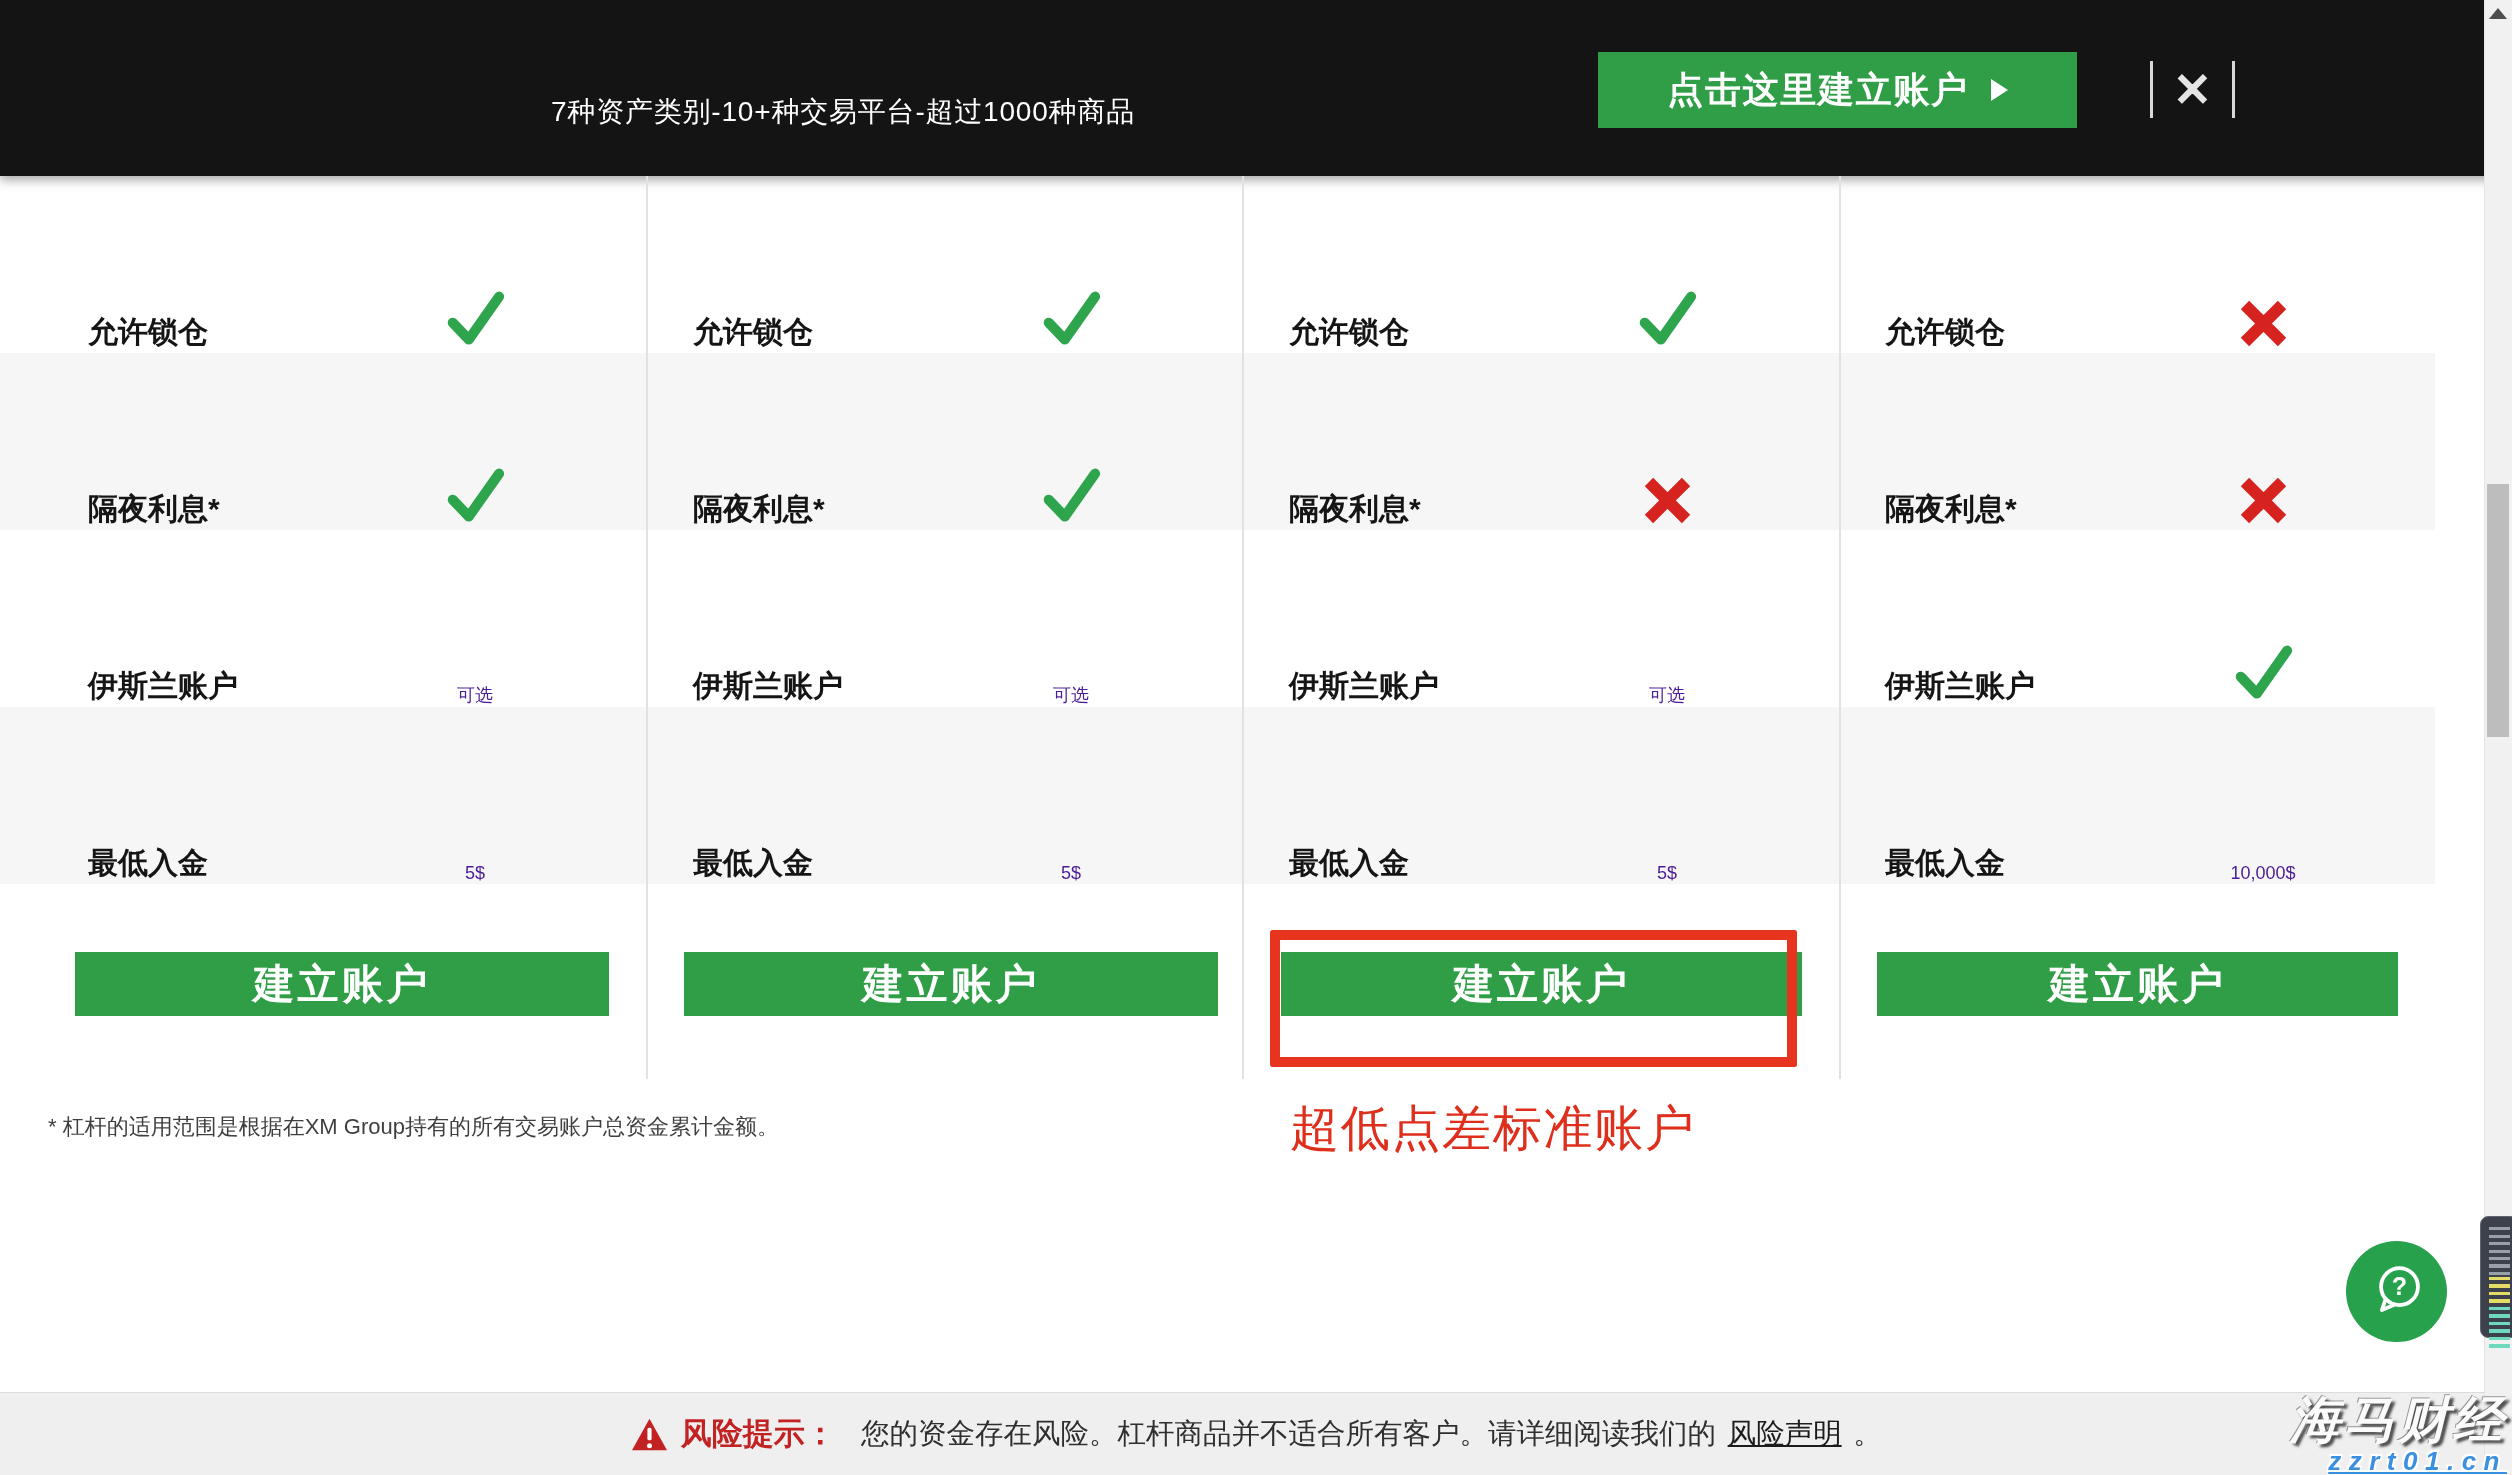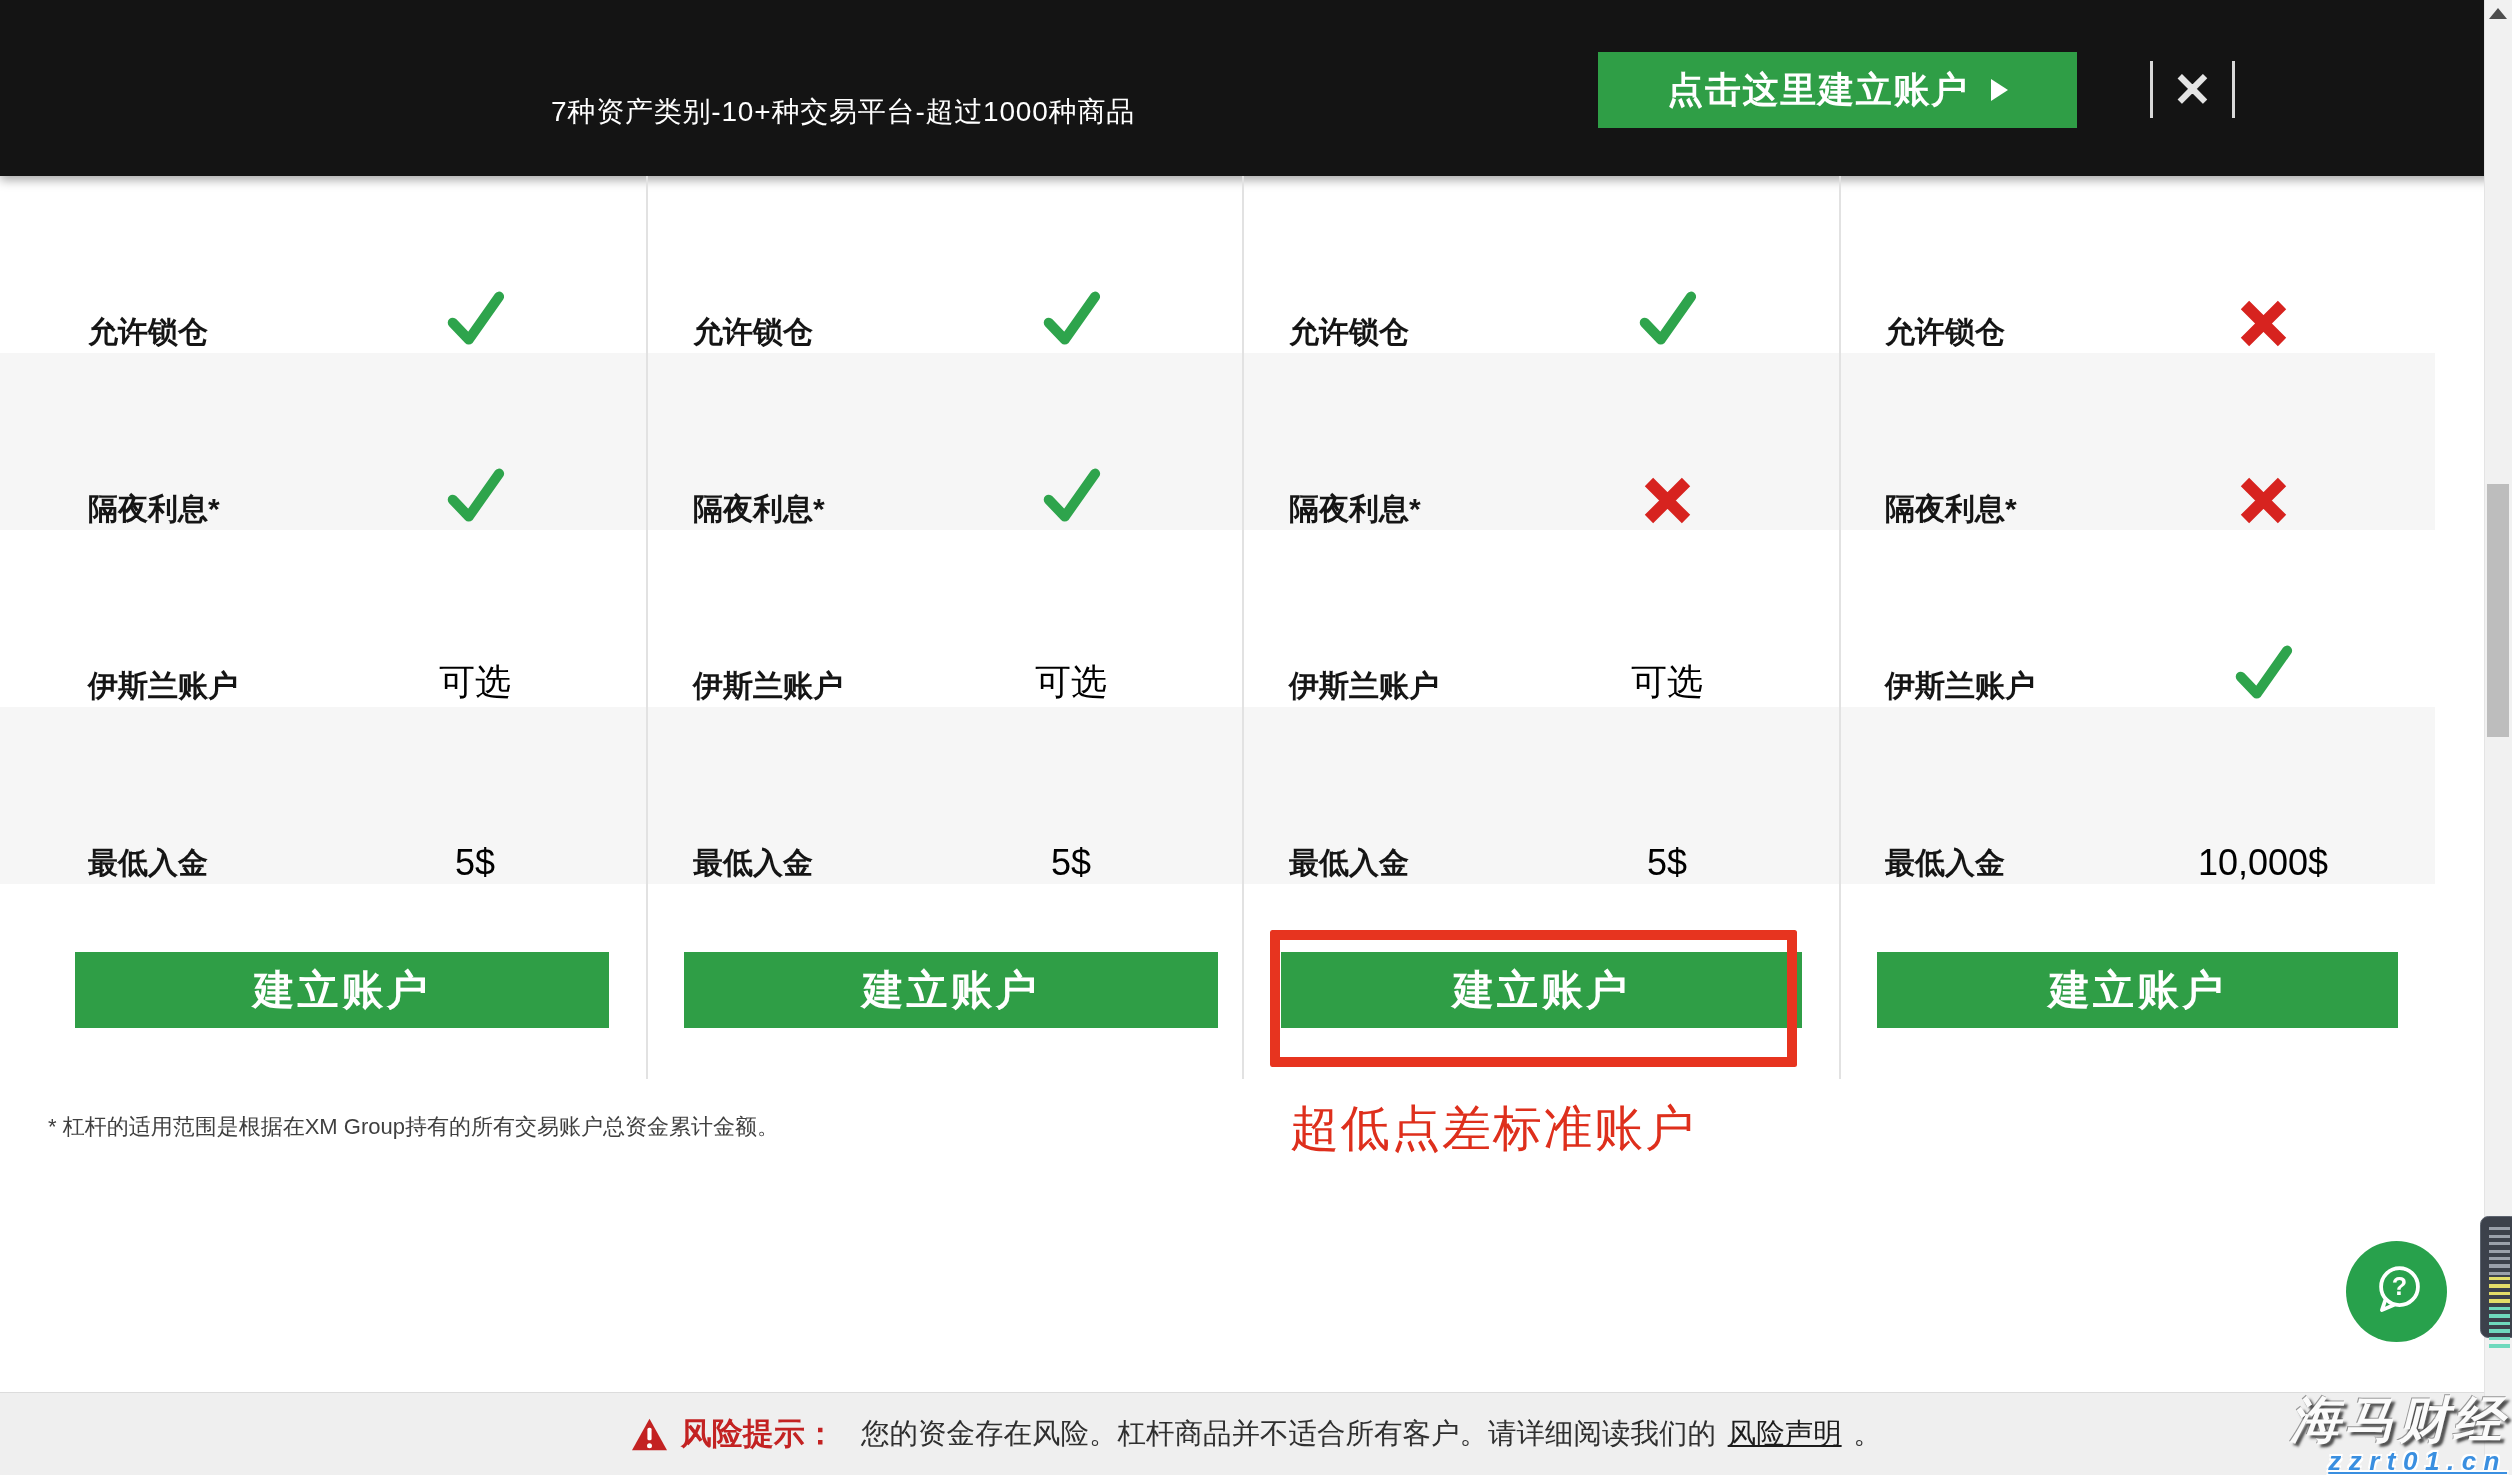--- a/index.html
+++ b/index.html
@@ -23,26 +23,26 @@
 
   
   .table-area{position:absolute;left:0;top:176px;width:2436px;display:flex;}
   .column{width:596px;}
   .column.first{width:647px;}
   .cell{height:177px;display:flex;align-items:flex-end;}
   .cell:nth-child(even){background:#f6f6f6;}
   .cell-label{font-weight:700;font-size:30px;color:#151515;padding-left:46px;white-space:nowrap;}
   .column.first .cell-label{padding-left:88px;}
   .cell-value{margin-left:auto;margin-right:34px;width:276px;display:flex;align-items:center;
-          justify-content:center;font-size:36px;color:#000000;}
+          justify-content:center;font-size:18px;color:#4c1d95;}
   .v-sep{position:absolute;top:176px;width:1.7px;height:903px;background:#e2e2e2;}
   .v-sep.s1{left:646px;} .v-sep.s2{left:1242px;} .v-sep.s3{left:1839px;}
 
   
-  .create-btn{position:absolute;top:952px;height:76px;background:#2f9e46;display:flex;
+  .create-btn{position:absolute;top:952px;height:64px;background:#2f9e46;display:flex;
           align-items:center;justify-content:center;color:#fff;font-size:41px;font-weight:700;
           letter-spacing:3.4px;cursor:pointer;white-space:nowrap;}
   .create-btn.b1{left:75px;width:534px;}
   .create-btn.b2{left:684px;width:534px;}
   .create-btn.b3{left:1281px;width:521px;}
   .create-btn.b4{left:1877px;width:521px;}
 
   
   .red-box{position:absolute;left:1270px;top:930px;width:527px;height:137px;
           border:10px solid #e7341f;border-radius:2.5px;box-sizing:border-box;pointer-events:none;}

